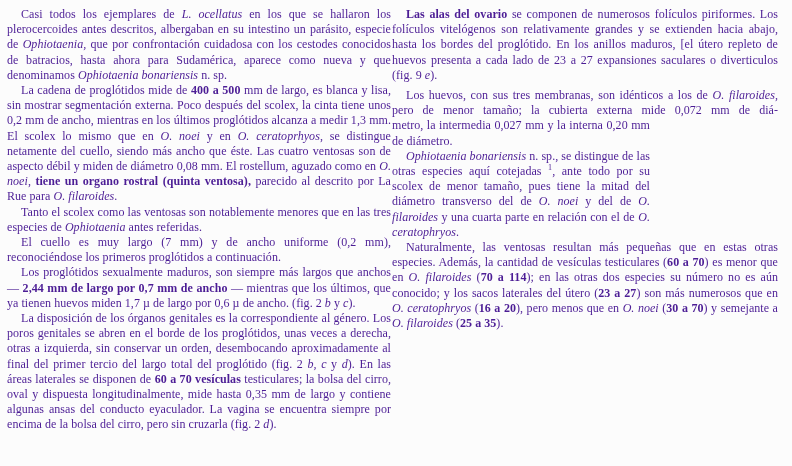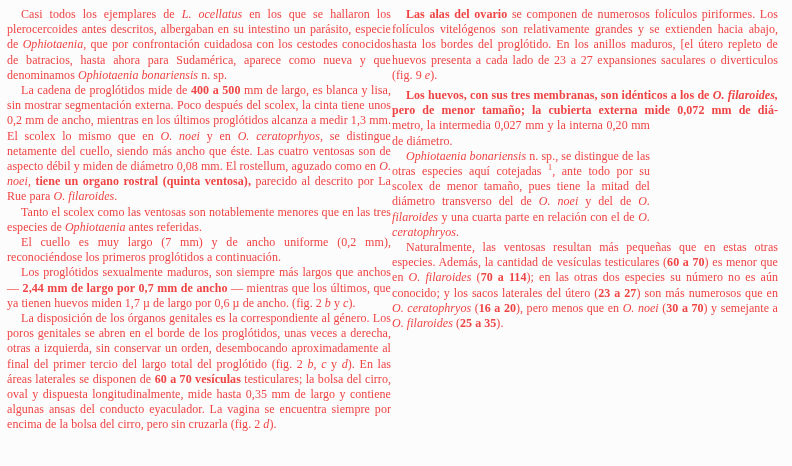--- a/index.html
+++ b/index.html
@@ -6,21 +6,21 @@
   body {
     width: 792px; height: 466px;
     background: #fdfdfd;
     overflow: hidden;
     font-family: "Liberation Serif", "DejaVu Serif", serif;
   }
   .page {
     position: relative;
     width: 792px; height: 466px;
     background: #fcfcfc;
-    color: #ef4444;
+    color: #4c1d95;
   }
   .col {
     position: absolute;
     top: 7px;
     text-align: justify;
     font-size: 12px;
     line-height: 15.2px;
     letter-spacing: 0.05px;
   }
   .col-left  { left: 7px;   width: 384px; }
@@ -44,18 +44,18 @@
   <div class="col col-left">
       <p class="indent"><span>Casi todos los ejemplares de </span><span class="it">L. ocellatus</span><span> en los que se hallaron los plerocercoides antes descritos, albergaban en su intestino un parásito, especie de </span><span class="it">Ophiotaenia,</span><span> que por confrontación cuidadosa con los cestodes conocidos de batracios, hasta ahora para Sudamérica, aparece como nueva y que denominamos </span><span class="it">Ophiotaenia bonariensis</span><span> n. sp.</span></p>
       <p class="indent"><span>La cadena de proglótidos mide de </span><span class="bd">400 a 500</span><span> mm de largo, es blanca y lisa, sin mostrar segmentación externa. Poco después del scolex, la cinta tiene unos 0,2 mm de ancho, mientras en los últimos proglótidos alcanza a medir 1,3 mm. El scolex lo mismo que en </span><span class="it">O. noei</span><span> y en </span><span class="it">O. ceratoprhyos</span><span>, se distingue netamente del cuello, siendo más ancho que éste. Las cuatro ventosas son de aspecto débil y miden de diámetro 0,08 mm. El rostellum, aguzado como en </span><span class="it">O. noei</span><span>, </span><span class="bd">tiene un organo rostral (quinta ventosa),</span><span> parecido al descrito por La Rue para </span><span class="it">O. filaroides</span><span>.</span></p>
       <p class="indent"><span>Tanto el scolex como las ventosas son notablemente menores que en las tres especies de </span><span class="it">Ophiotaenia</span><span> antes referidas.</span></p>
       <p class="indent"><span>El cuello es muy largo (7 mm) y de ancho uniforme (0,2 mm), reconociéndose los primeros proglótidos a continuación.</span></p>
       <p class="indent"><span>Los proglótidos sexualmente maduros, son siempre más largos que anchos — </span><span class="bd">2,44 mm de largo por 0,7 mm de ancho</span><span> — mientras que los últimos, que ya tienen huevos miden 1,7 µ de largo por 0,6 µ de ancho. (fig. 2 </span><span class="it">b</span><span> y </span><span class="it">c</span><span>).</span></p>
       <p class="indent"><span>La disposición de los órganos genitales es la correspondiente al género. Los poros genitales se abren en el borde de los proglótidos, unas veces a derecha, otras a izquierda, sin conservar un orden, desembocando aproximadamente al final del primer tercio del largo total del proglótido (fig. 2 </span><span class="it">b, c</span><span> y </span><span class="it">d</span><span>). En las áreas laterales se disponen de </span><span class="bd">60 a 70 vesículas</span><span> testiculares; la bolsa del cirro, oval y dispuesta longitudinalmente, mide hasta 0,35 mm de largo y contiene algunas ansas del conducto eyaculador. La vagina se encuentra siempre por encima de la bolsa del cirro, pero sin cruzarla (fig. 2 </span><span class="it">d</span><span>).</span></p>
     </div>
   <div class="col col-right">
       <p class="indent"><span class="bd">Las alas del ovario</span><span> se componen de numerosos folículos piriformes. Los folículos vitelógenos son relativamente grandes y se extienden hacia abajo, hasta los bordes del proglótido. En los anillos maduros, [el útero repleto de huevos presenta a cada lado de 23 a 27 expansiones saculares o diverticulos (fig. 9 </span><span class="it">e</span><span>).</span></p>
-      <p class="indent cont" style="margin-top: 5px; font-weight: bold;"><span>Los huevos, con sus tres membranas, son idénticos a los de </span><span class="it">O. filaroides,</span><span> pero de menor tamaño; la cubierta externa mide 0,072 mm de diá-</span></p>
+      <p class="indent cont" style="margin-top: 5px;"><span>Los huevos, con sus tres membranas, son idénticos a los de </span><span class="it">O. filaroides,</span><span> pero de menor tamaño; la cubierta externa mide 0,072 mm de diá-</span></p>
       <p class="narrow"><span>metro, la intermedia 0,027 mm y la interna 0,20 mm de diámetro.</span></p>
       <p class="indent narrow"><span class="it">Ophiotaenia bonariensis</span><span> n. sp., se distingue de las otras especies aquí cotejadas </span><sup class="sup">1</sup><span>, ante todo por su scolex de menor tamaño, pues tiene la mitad del diámetro transverso del de </span><span class="it">O. noei</span><span> y del de </span><span class="it">O. filaroides</span><span> y una cuarta parte en relación con el de </span><span class="it">O. ceratophryos</span><span>.</span></p>
       <p class="indent"><span>Naturalmente, las ventosas resultan más pequeñas que en estas otras especies. Además, la cantidad de vesículas testiculares (</span><span class="bd">60 a 70</span><span>) es menor que en </span><span class="it">O. filaroides</span><span> (</span><span class="bd">70 a 114</span><span>); en las otras dos especies su número no es aún conocido; y los sacos laterales del útero (</span><span class="bd">23 a 27</span><span>) son más numerosos que en </span><span class="it">O. ceratophryos</span><span> (</span><span class="bd">16 a 20</span><span>), pero menos que en </span><span class="it">O. noei</span><span> (</span><span class="bd">30 a 70</span><span>) y semejante a </span><span class="it">O. filaroides</span><span> (</span><span class="bd">25 a 35</span><span>).</span></p>
     </div>
 </div>
 
 </body></html>

